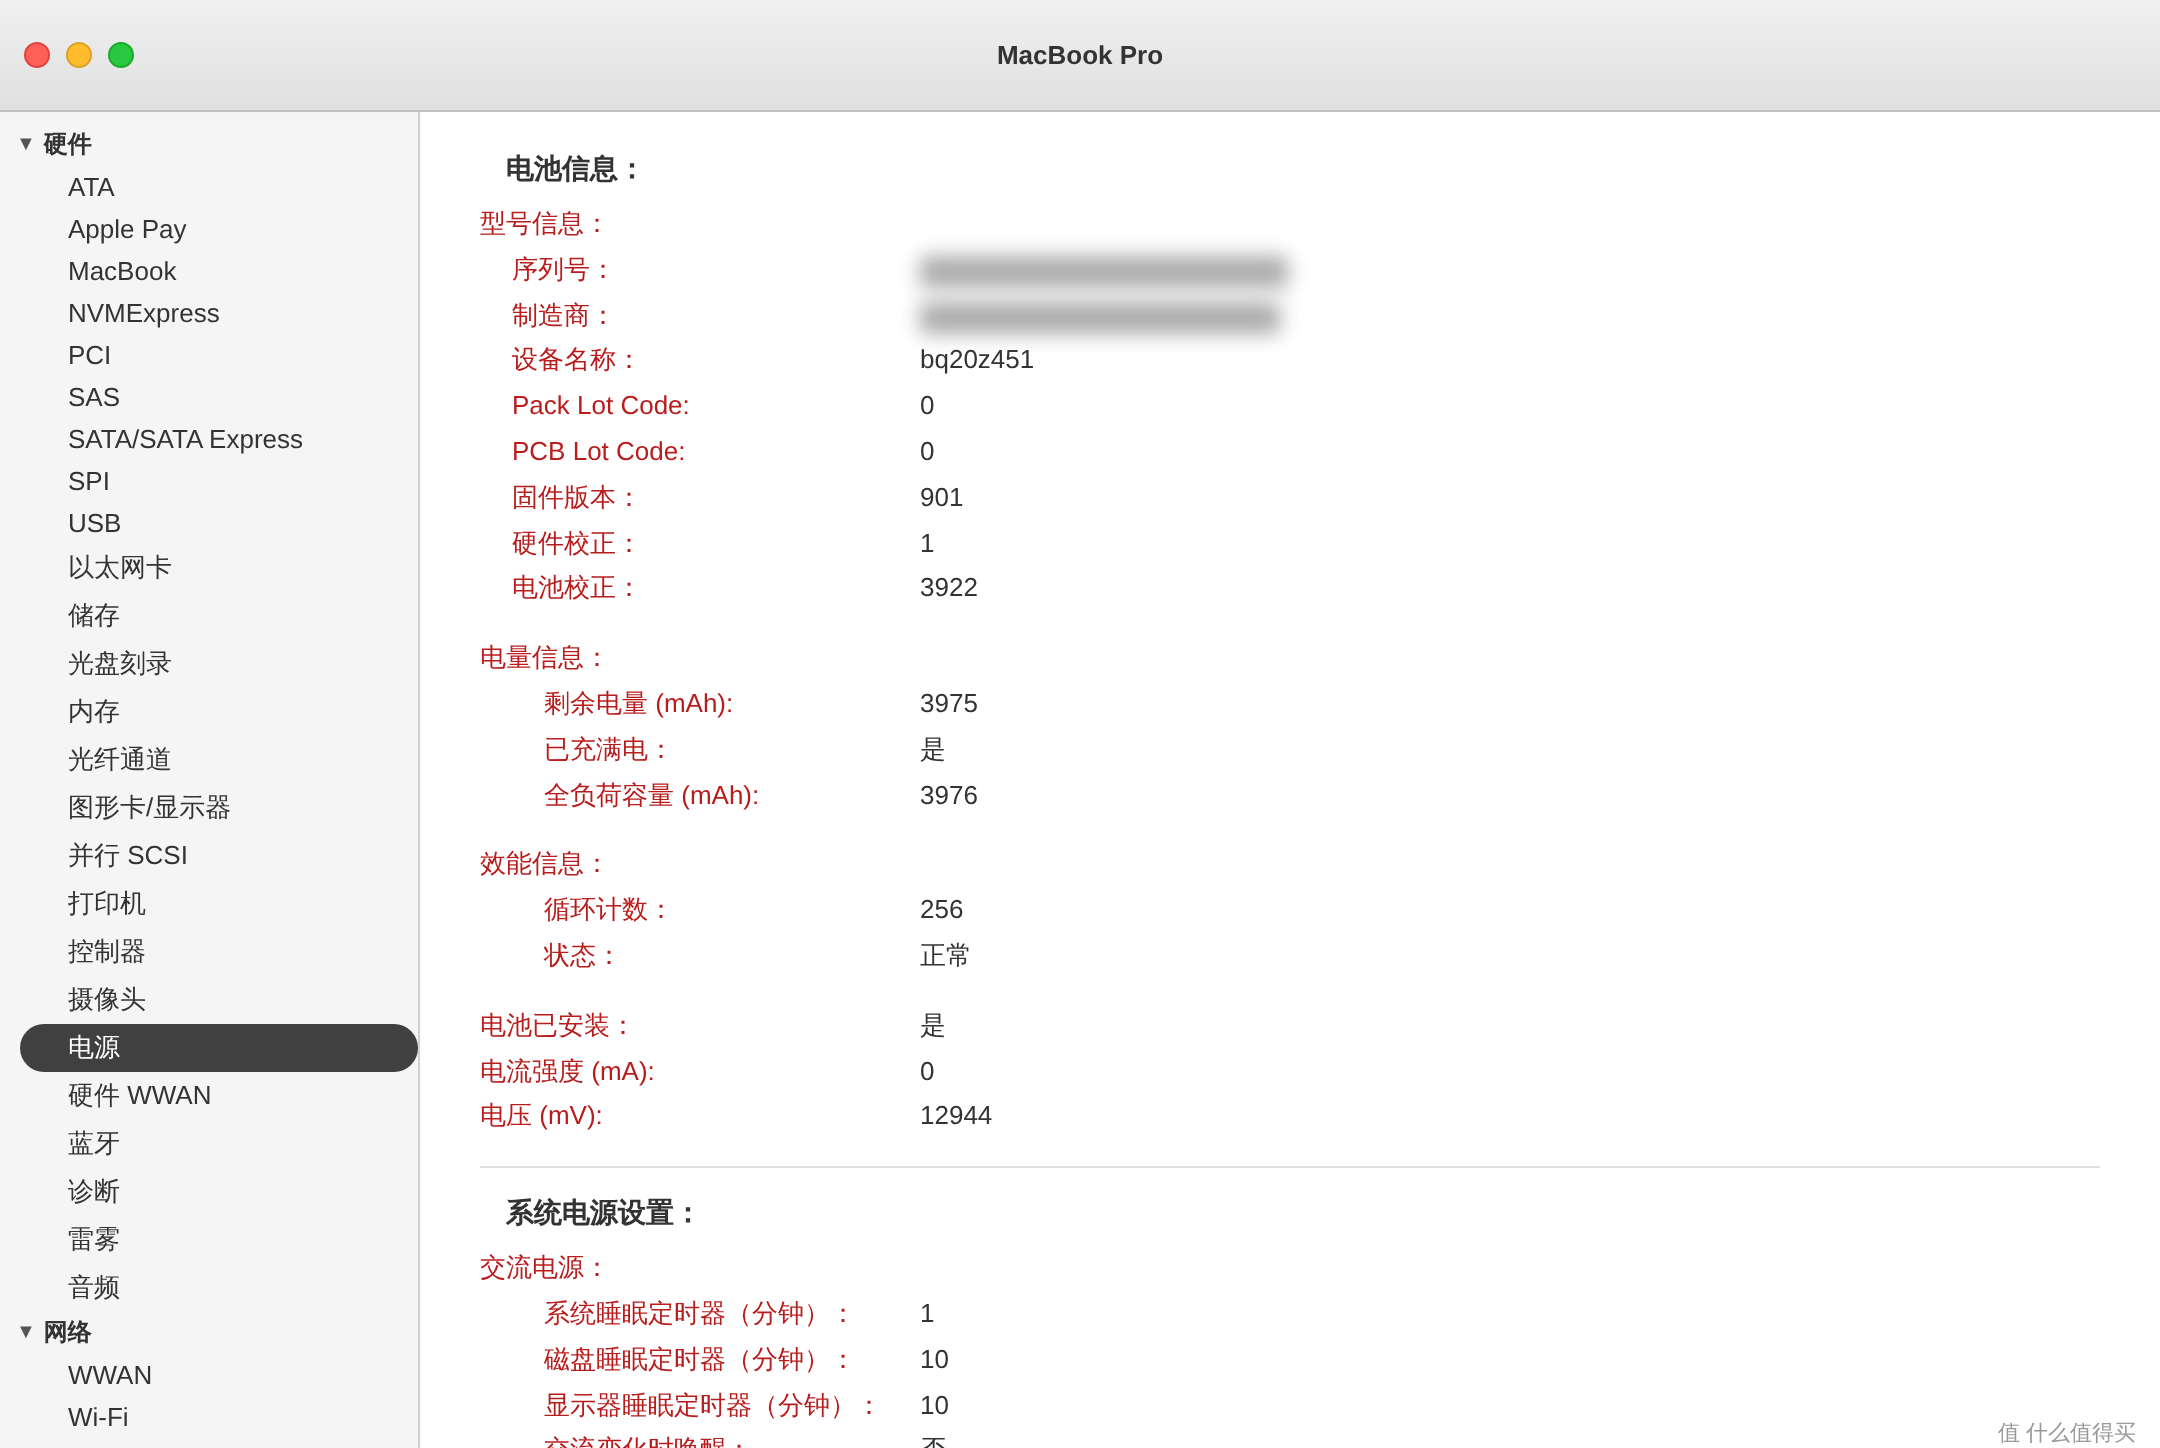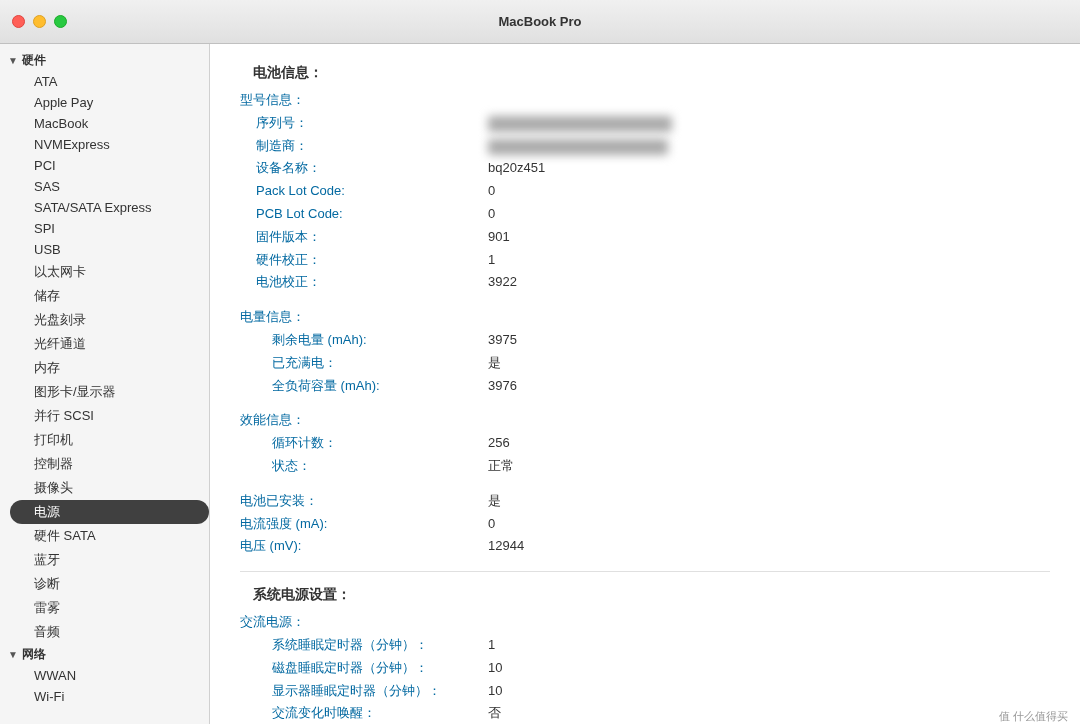--- a/index.html
+++ b/index.html
@@ -9,21 +9,21 @@
       background: #ececec;
       width: 1080px;
       height: 724px;
       overflow: hidden;
       display: flex;
       flex-direction: column;
     }
 
     
     .titlebar {
-      height: 44px;
+      height: 56px;
       background: linear-gradient(to bottom, #f0f0f0, #e0e0e0);
       border-bottom: 1px solid #c0c0c0;
       display: flex;
       align-items: center;
       justify-content: center;
       position: relative;
       flex-shrink: 0;
     }
     .traffic-lights {
       position: absolute;
@@ -119,31 +119,30 @@
     .info-group {
       margin-bottom: 14px;
     }
 
     .info-row {
       display: flex;
       margin-bottom: 2px;
       line-height: 1.6;
     }
     .info-label {
-      color: #0369a1;
+      color: #b91c1c;
       min-width: 220px;
       flex-shrink: 0;
       font-size: 13px;
     }
     .info-label.indent1 { padding-left: 16px; }
     .info-label.indent2 { padding-left: 32px; }
     .info-value {
       color: #333;
       font-size: 13px;
-      margin-left: 28px;
     }
     .info-value.blurred {
       filter: blur(5px);
       user-select: none;
       background: #aaa;
       border-radius: 3px;
       color: transparent;
       min-width: 180px;
       height: 16px;
       display: inline-block;
@@ -190,29 +189,29 @@
     <div class="sidebar-item"><span>MacBook</span></div>
     <div class="sidebar-item"><span>NVMExpress</span></div>
     <div class="sidebar-item"><span>PCI</span></div>
     <div class="sidebar-item"><span>SAS</span></div>
     <div class="sidebar-item"><span>SATA/SATA Express</span></div>
     <div class="sidebar-item"><span>SPI</span></div>
     <div class="sidebar-item"><span>USB</span></div>
     <div class="sidebar-item"><span>以太网卡</span></div>
     <div class="sidebar-item"><span>储存</span></div>
     <div class="sidebar-item"><span>光盘刻录</span></div>
+    <div class="sidebar-item"><span>内存</span></div>
     <div class="sidebar-item"><span>光纤通道</span></div>
-    <div class="sidebar-item"><span>内存</span></div>
     <div class="sidebar-item"><span>图形卡/显示器</span></div>
     <div class="sidebar-item"><span>并行 SCSI</span></div>
     <div class="sidebar-item"><span>打印机</span></div>
     <div class="sidebar-item"><span>控制器</span></div>
     <div class="sidebar-item"><span>摄像头</span></div>
     <div class="sidebar-item active"><span>电源</span></div>
-    <div class="sidebar-item"><span>硬件 SATA</span></div>
+    <div class="sidebar-item"><span>硬件 WWAN</span></div>
     <div class="sidebar-item"><span>蓝牙</span></div>
     <div class="sidebar-item"><span>诊断</span></div>
     <div class="sidebar-item"><span>雷雾</span></div>
     <div class="sidebar-item"><span>音频</span></div>
     <div class="sidebar-section-header">
       <span class="triangle">▼</span>
       <span>网络</span>
     </div>
     <div class="sidebar-item"><span>WWAN</span></div>
     <div class="sidebar-item"><span>Wi-Fi</span></div>

